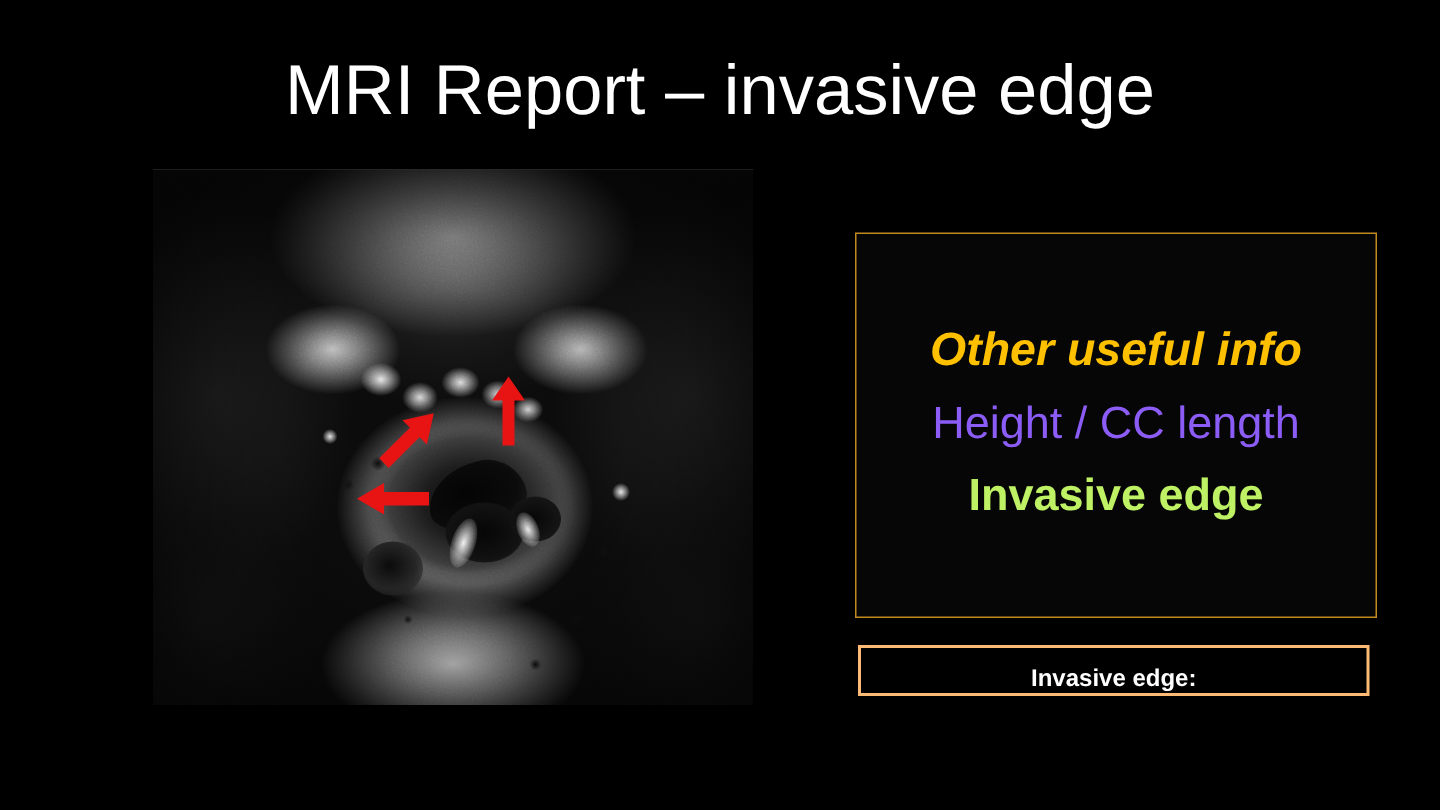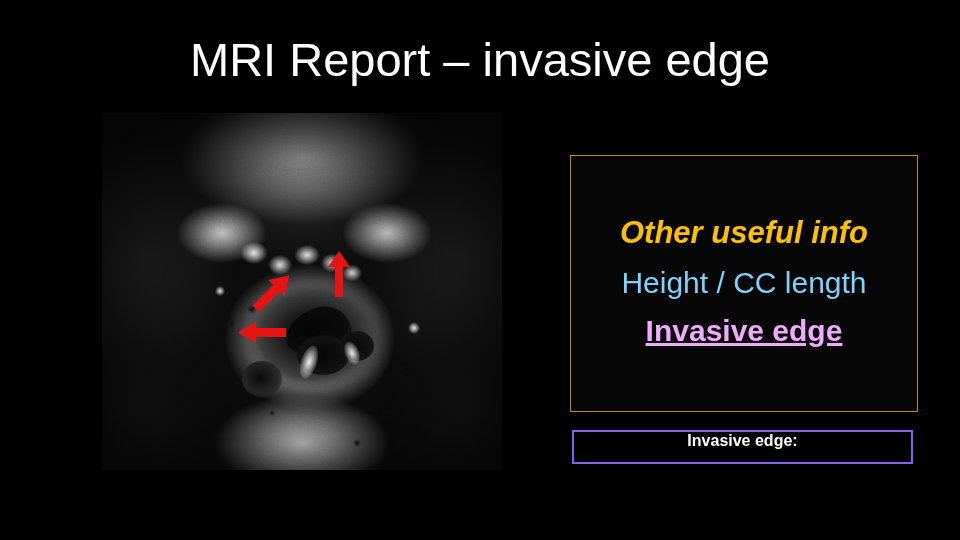--- a/index.html
+++ b/index.html
@@ -175,45 +175,44 @@
   #info-heading {
     color: #ffc000;
     font-size: 31px;
     font-weight: bold;
     font-style: italic;
     line-height: 44px;
     white-space: nowrap;
     margin-bottom: 6px;
   }
   .info-line {
-    color: #7dd3fc;
+    color: #8b5cf6;
     font-size: 30px;
     font-weight: 400;
     line-height: 44px;
     white-space: nowrap;
   }
   .info-line.emphasis {
-    color: #f0abfc;
+    color: #bef264;
     font-weight: bold;
     margin-top: 4px;
-    text-decoration: underline;
   }
 
   
   #caption-box {
     position: absolute;
     left: 572px;
     top: 430px;
     width: 341px;
     height: 34px;
     box-sizing: border-box;
-    border: 2px solid #8b5cf6;
+    border: 2px solid #fdba74;
     background: #000000;
     display: flex;
-    align-items: flex-start;
+    align-items: flex-end;
     justify-content: center;
     white-space: nowrap;
   }
   #caption-label {
     color: #ffffff;
     font-size: 16px;
     font-weight: bold;
   }
   #caption-value {
     color: #ffffff;

